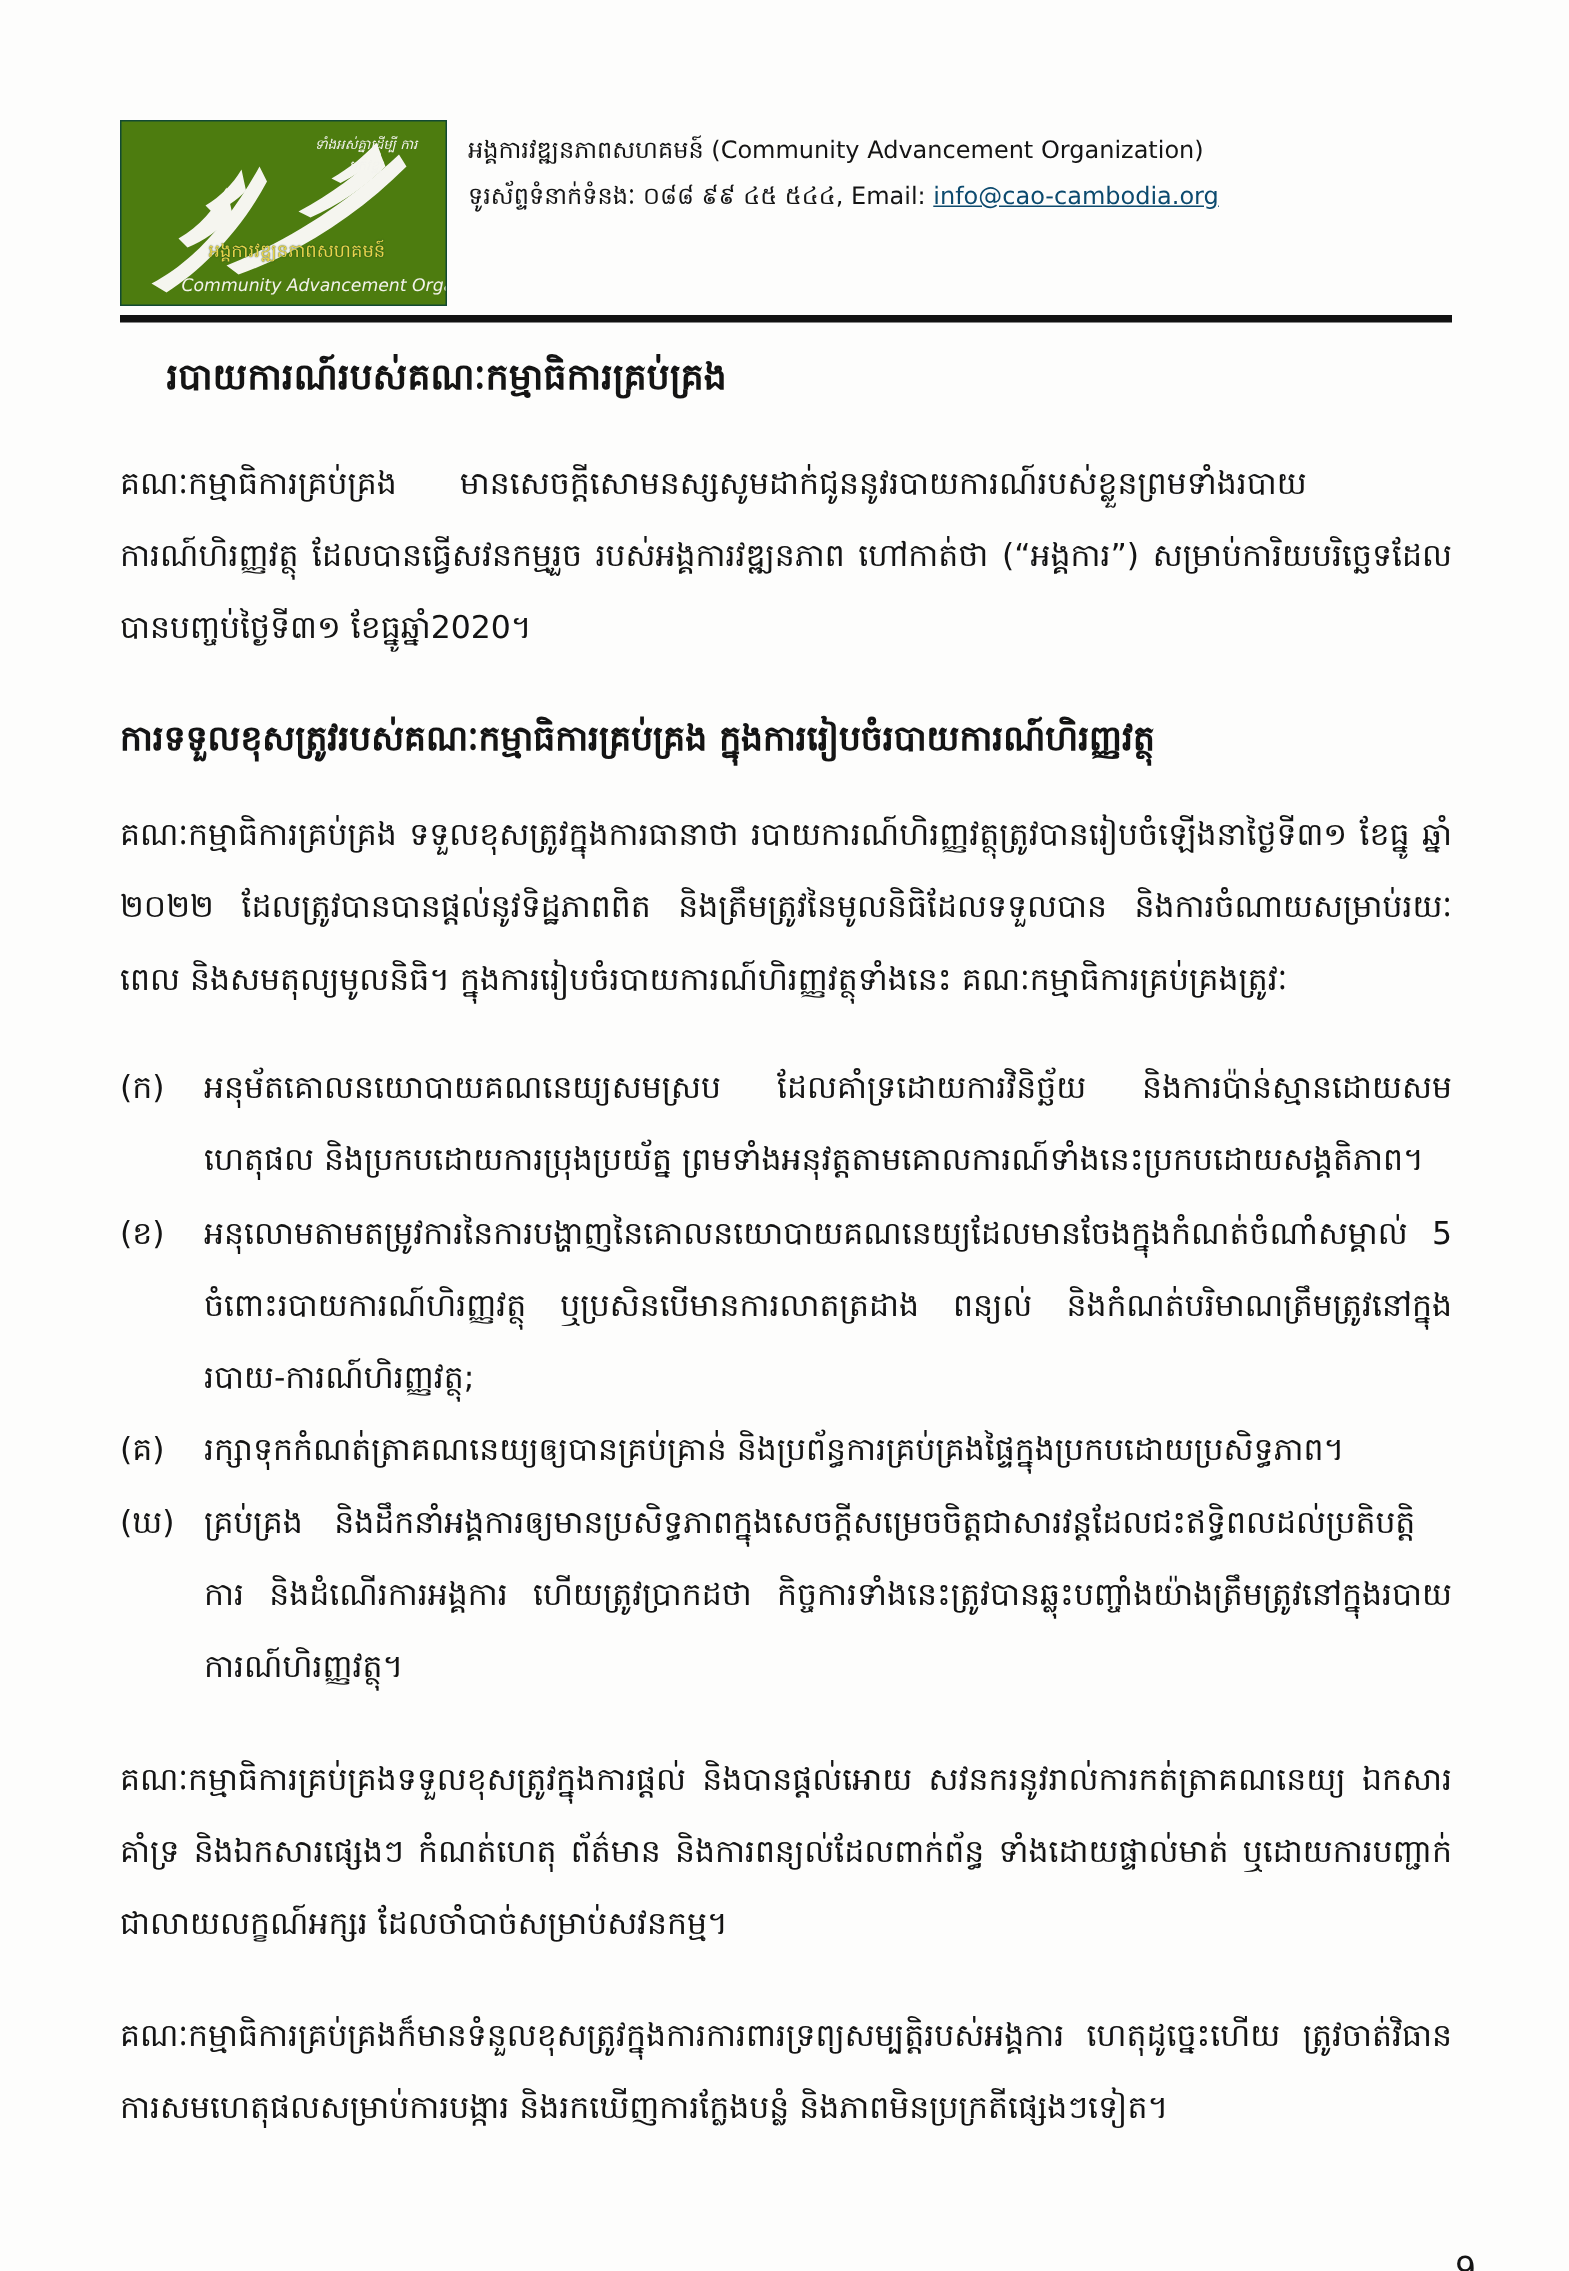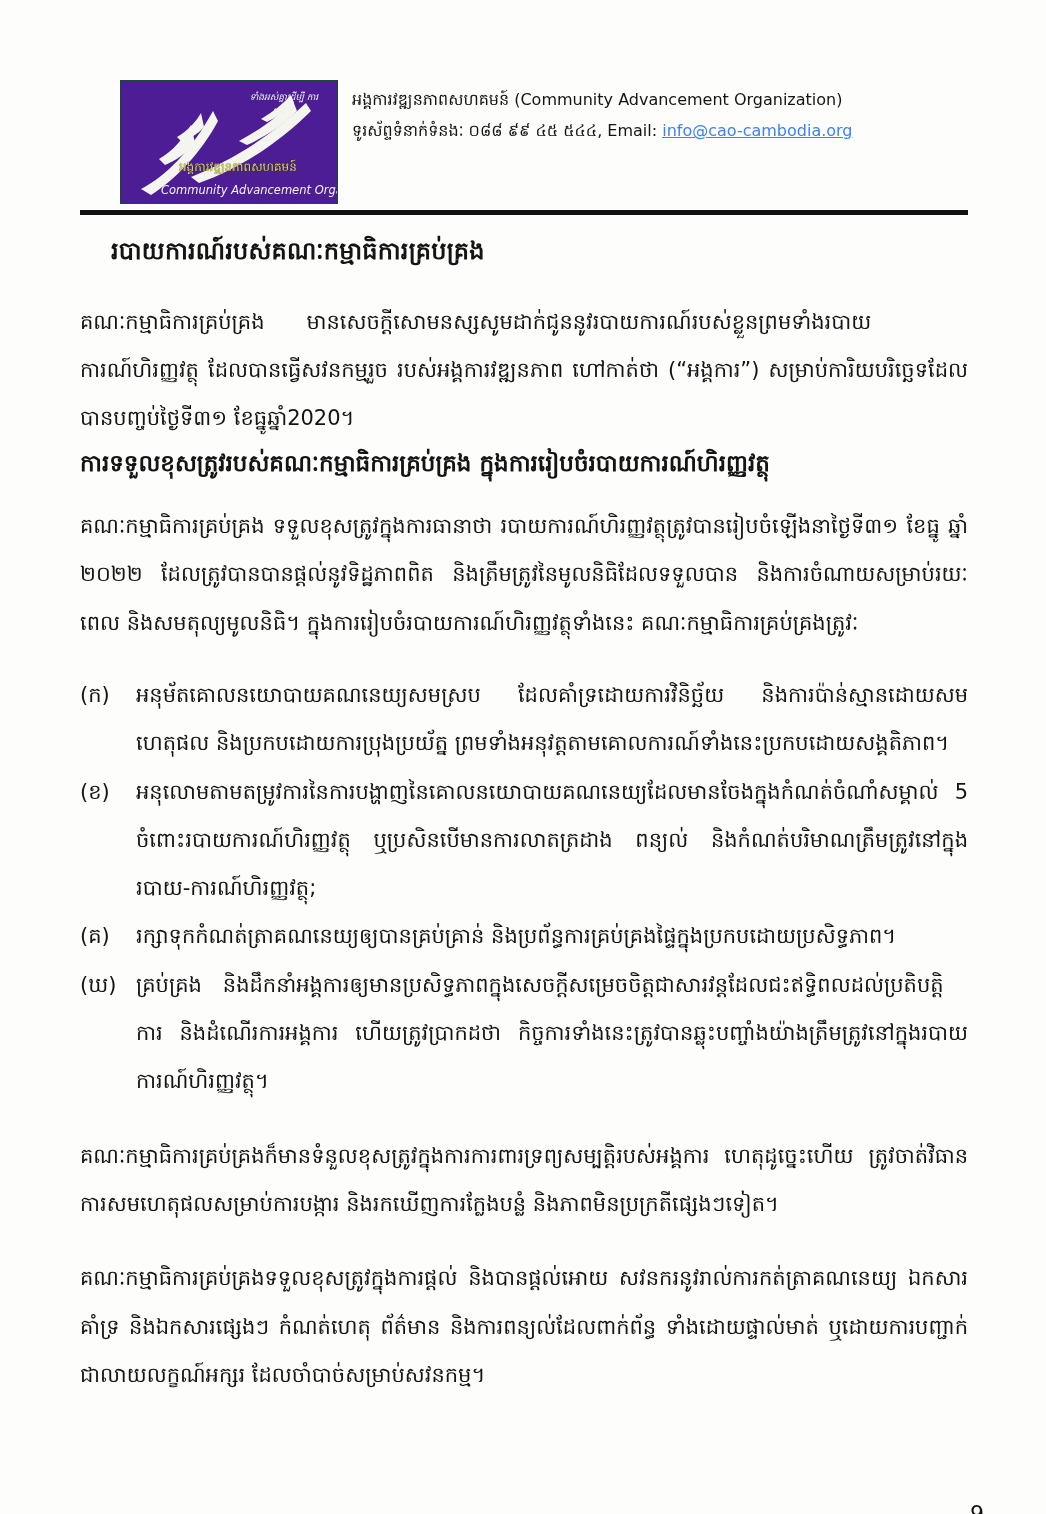--- a/index.html
+++ b/index.html
@@ -21,24 +21,23 @@
     display: flex;
     align-items: flex-start;
     gap: 14px;
     margin-top: 80px;
   }
   .logo {
     position: relative;
     flex: 0 0 auto;
     width: 216px;
     height: 122px;
-    background: #4c1d95;
+    background: #4d7c0f;
     border: 1px solid #124a33;
     overflow: hidden;
-    margin-left: 40px;
   }
   .logo svg { position: absolute; left: 0; top: 0; }
   .logo-tagline {
     position: absolute;
     top: 10px; right: 8px;
     color: #f3f3ee;
     font-size: 9px;
     font-style: italic;
     text-align: center;
     line-height: 1.5;
@@ -57,21 +56,21 @@
     position: absolute;
     left: 40px; bottom: 6px;
     color: #f2f2ea;
     font-style: italic;
     font-size: 11.5px;
     white-space: nowrap;
   }
 
   .head-text { padding-top: 4px; font-size: 16px; line-height: 1.95; }
   .head-line { white-space: nowrap; }
-  .email-link { color: #3b82f6; text-decoration: underline; }
+  .email-link { color: #0c4a6e; text-decoration: underline; }
 
   
   .rule {
     margin-top: 6px;
     height: 5px;
     background: #121212;
   }
 
   
   .doc-title {
@@ -84,20 +83,21 @@
   }
 
   
   .para {
     font-size: 21px;
     line-height: 2.3;
     text-align: justify;
   }
   .p-intro { margin-top: 26px; }
   .section-heading {
+    margin-top: 30px;
     font-weight: 700;
     font-size: 23px;
     line-height: 1.8;
   }
   .p-resp { margin-top: 18px; }
 
   
   .kh-list { margin-top: 24px; }
   .kh-list-item {
     display: flex;
@@ -173,22 +173,22 @@
       <div class="kh-list-item">
         <div class="kh-list-label">(គ)</div>
         <div class="kh-list-text">រក្សាទុកកំណត់ត្រាគណនេយ្យឲ្យបានគ្រប់គ្រាន់ និងប្រព័ន្ធការគ្រប់គ្រងផ្ទៃក្នុងប្រកបដោយប្រសិទ្ធភាព។</div>
       </div>
       <div class="kh-list-item">
         <div class="kh-list-label">(ឃ)</div>
         <div class="kh-list-text">គ្រប់គ្រង និងដឹកនាំអង្គការឲ្យមានប្រសិទ្ធភាពក្នុងសេចក្តីសម្រេចចិត្តជាសារវន្តដែលជះឥទ្ធិពលដល់ប្រតិបត្តិការ និងដំណើរការអង្គការ ហើយត្រូវប្រាកដថា កិច្ចការទាំងនេះត្រូវបានឆ្លុះបញ្ចាំងយ៉ាងត្រឹមត្រូវនៅក្នុងរបាយការណ៍ហិរញ្ញវត្ថុ។</div>
       </div>
     </div>
 
+    <div class="para p-provide">គណៈកម្មាធិការគ្រប់គ្រងទទួលខុសត្រូវក្នុងការផ្តល់ និងបានផ្តល់អោយ សវនករនូវរាល់ការកត់ត្រាគណនេយ្យ ឯកសារគាំទ្រ និងឯកសារផ្សេងៗ កំណត់ហេតុ ព័ត៌មាន និងការពន្យល់ដែលពាក់ព័ន្ធ ទាំងដោយផ្ទាល់មាត់ ឬដោយការបញ្ជាក់ជាលាយលក្ខណ៍អក្សរ ដែលចាំបាច់សម្រាប់សវនកម្ម។</div>
+
     <div class="para p-safeguard">គណៈកម្មាធិការគ្រប់គ្រងក៏មានទំនួលខុសត្រូវក្នុងការការពារទ្រព្យសម្បត្តិរបស់អង្គការ ហេតុដូច្នេះហើយ ត្រូវចាត់វិធានការសមហេតុផលសម្រាប់ការបង្ការ និងរកឃើញការក្លែងបន្លំ និងភាពមិនប្រក្រតីផ្សេងៗទៀត។</div>
-
-    <div class="para p-provide">គណៈកម្មាធិការគ្រប់គ្រងទទួលខុសត្រូវក្នុងការផ្តល់ និងបានផ្តល់អោយ សវនករនូវរាល់ការកត់ត្រាគណនេយ្យ ឯកសារគាំទ្រ និងឯកសារផ្សេងៗ កំណត់ហេតុ ព័ត៌មាន និងការពន្យល់ដែលពាក់ព័ន្ធ ទាំងដោយផ្ទាល់មាត់ ឬដោយការបញ្ជាក់ជាលាយលក្ខណ៍អក្សរ ដែលចាំបាច់សម្រាប់សវនកម្ម។</div>
 
   </div>
 
   <div class="page-number-clip">
     <span>9</span>
   </div>
 </div>
 
 </body></html>

